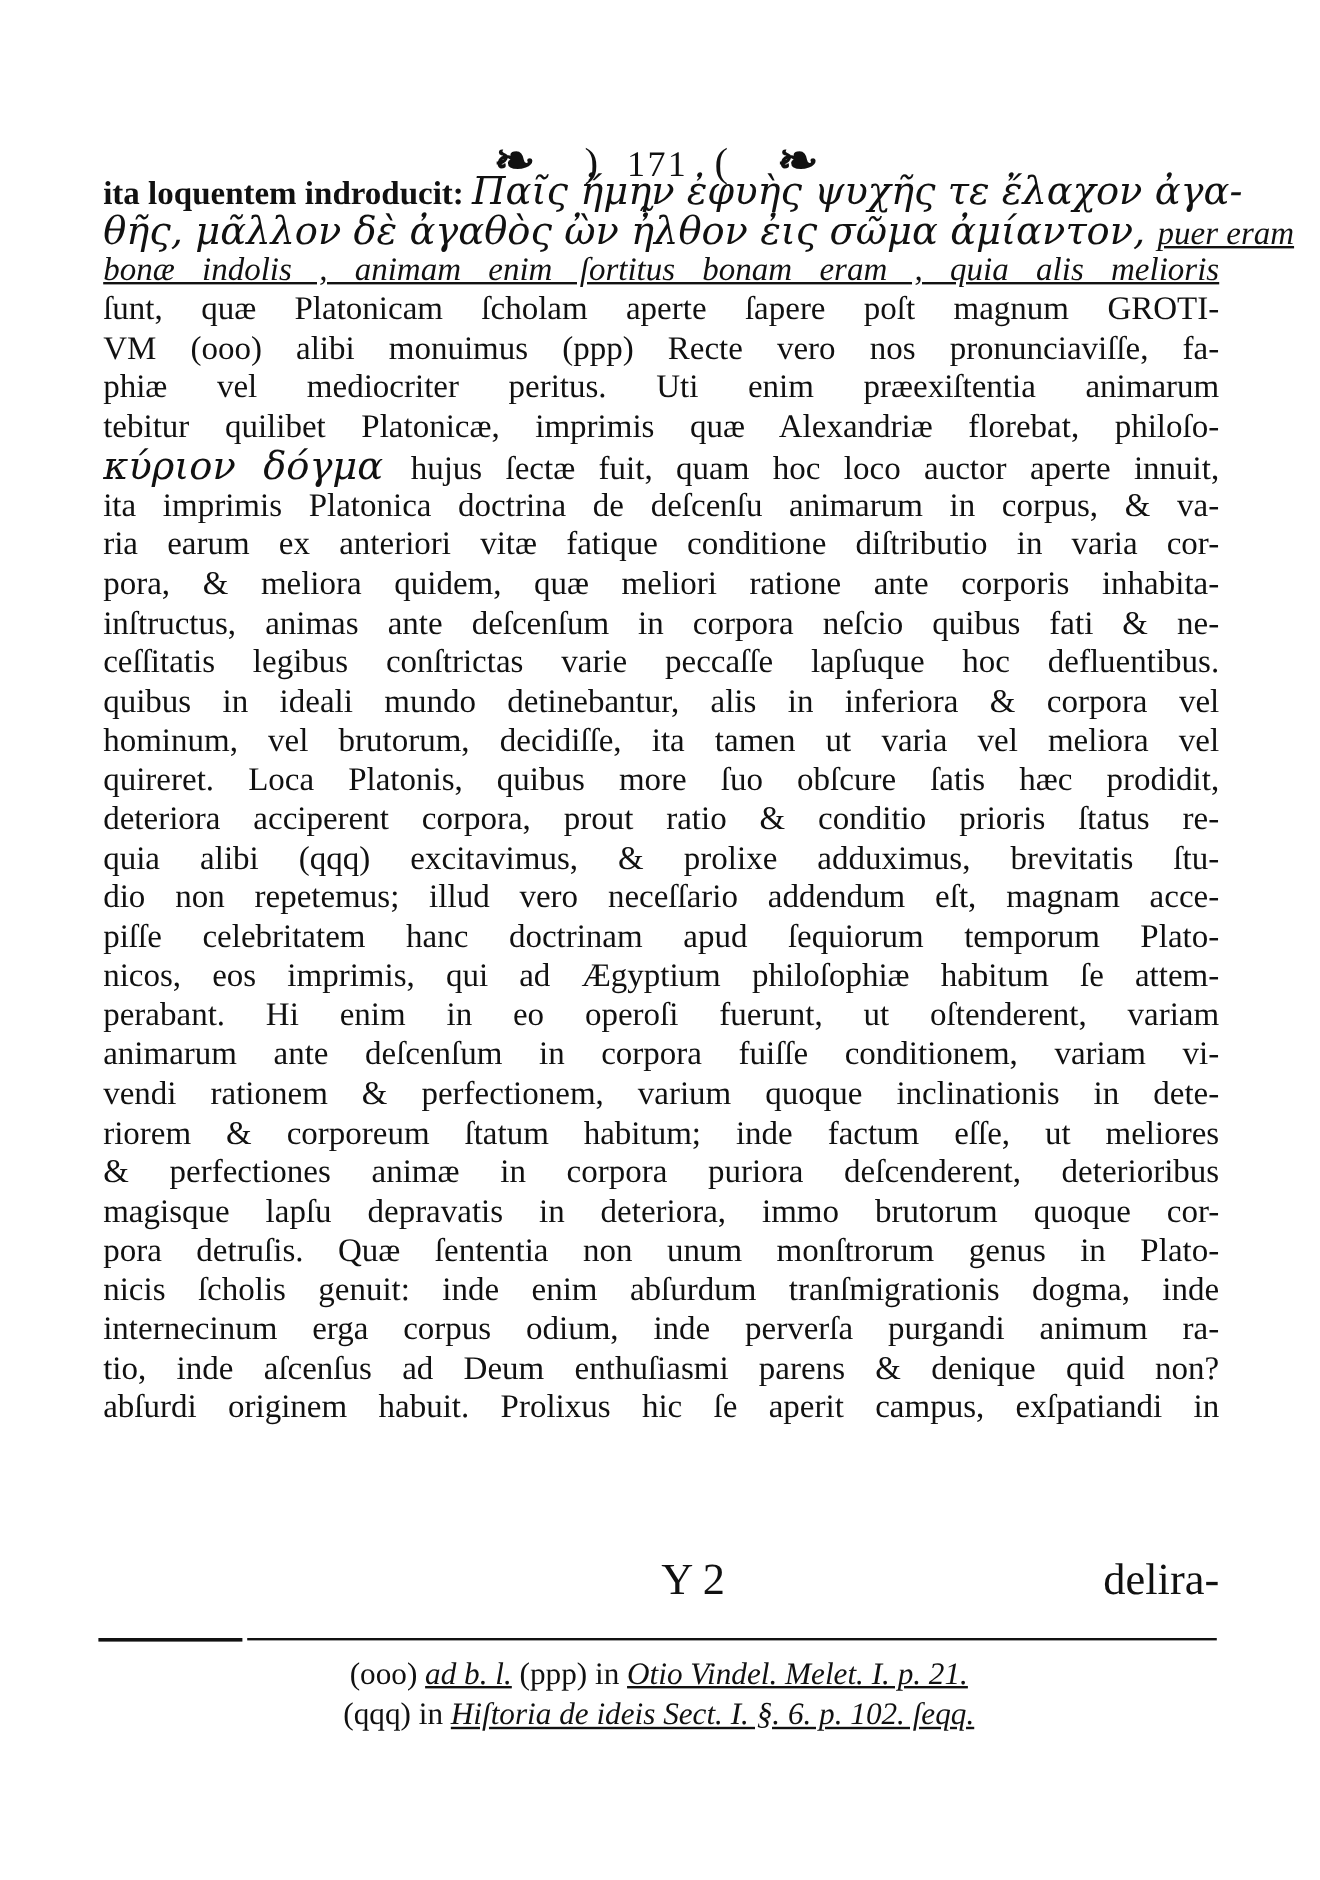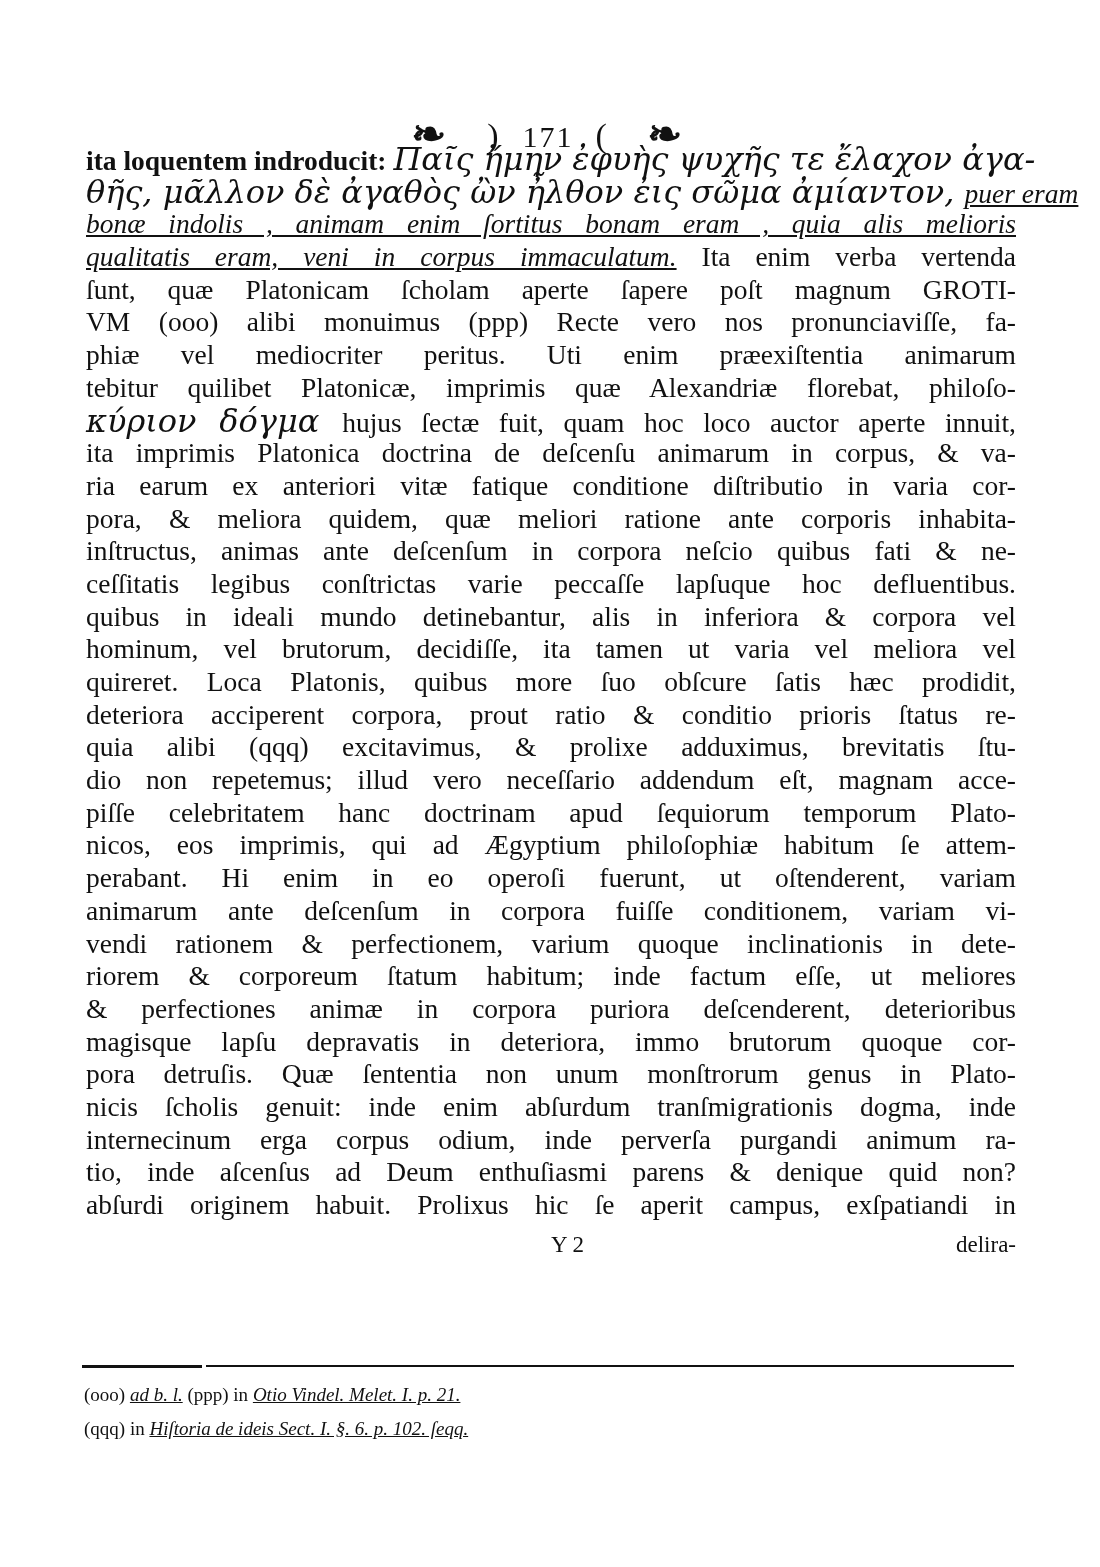--- a/index.html
+++ b/index.html
@@ -6,41 +6,40 @@
     body { width: 1100px; height: 1567px; position: relative; overflow: hidden; color: #111; font-family: "Liberation Serif", "DejaVu Serif", serif; }
     .header { position: absolute; top: 112px; left: 0; width: 1096px; text-align: center; font-size: 34px; letter-spacing: 2px; }
     .header .orn { display: inline-block; font-weight: bold; font-size: 38px; margin: 0 18px; transform: scaleX(1.1); }
     .header .paren { margin: 0 22px; font-size: 34px; }
     .header .num { font-size: 30px; }
     .body { position: absolute; top: 143px; left: 86px; width: 930px; }
     .line { height: 32.7px; line-height: 32.7px; font-size: 27.5px; white-space: nowrap; text-align: justify; text-align-last: justify; }
     .it { font-style: italic; text-decoration: underline; }
     .gk { font-style: italic; font-family: "DejaVu Serif", serif; font-size: 32px; }
     .b { font-weight: bold; }
-    .sig { position: absolute; top: 1228px; left: 86px; width: 930px; height: 34px; font-size: 23px; line-height: 34px; }
+    .sig { position: absolute; top: 1300px; left: 86px; width: 930px; height: 34px; font-size: 37px; line-height: 34px; }
     .sig .signature { position: absolute; left: 465px; }
     .sig .catchword { position: absolute; right: 0; }
     .rule { position: absolute; top: 1365px; height: 3px; background: #111; }
     .rule.a { left: 82px; width: 120px; }
     .rule.b { left: 206px; width: 808px; height: 2px; }
-    .notes { position: absolute; top: 1378px; left: 84px; width: 930px; font-size: 19px; line-height: 34px; }
+    .notes { position: absolute; top: 1378px; left: 84px; width: 930px; font-size: 26px; line-height: 34px; text-align: center; }
     .notes .n { white-space: nowrap; }
   </style>
 </head>
 <body>
 
 <div class="header">
   <span class="orn">❧</span><span class="paren">)</span><span class="num">171</span><span class="paren">(</span><span class="orn">❧</span>
 </div>
 
 <div class="body" id="body-text">
     <div class="line"><span class="b">ita loquentem indroducit: </span><span class="gk">Παῖς ἤμην ἐφυὴς ψυχῆς τε ἔλαχον ἀγα-</span></div>
     <div class="line"><span class="gk">θῆς, μᾶλλον δὲ ἀγαθὸς ὢν ἦλθον ἐις σῶμα ἀμίαντον, </span><span class="it">puer eram</span></div>
     <div class="line"><span class="it">bonæ indolis , animam enim ſortitus bonam eram , quia alis melioris</span></div>
-    <div class="line"><span class="it">qualitatis eram, veni in corpus immaculatum.</span><span>  Ita enim verba vertenda</span></div>
     <div class="line"><span>ſunt, quæ Platonicam ſcholam aperte ſapere poſt magnum GROTI-</span></div>
     <div class="line"><span>VM (ooo) alibi monuimus (ppp) Recte vero nos pronunciaviſſe, fa-</span></div>
     <div class="line"><span>phiæ vel mediocriter peritus.   Uti enim præexiſtentia animarum</span></div>
     <div class="line"><span>tebitur quilibet Platonicæ, imprimis quæ Alexandriæ florebat, philoſo-</span></div>
     <div class="line"><span class="gk">κύριον δόγμα </span><span>hujus ſectæ fuit, quam hoc loco auctor aperte innuit,</span></div>
     <div class="line"><span>ita imprimis Platonica doctrina de deſcenſu animarum in corpus, &amp; va-</span></div>
     <div class="line"><span>ria earum ex anteriori vitæ fatique conditione diſtributio in varia cor-</span></div>
     <div class="line"><span>pora, &amp; meliora quidem, quæ meliori ratione ante corporis inhabita-</span></div>
     <div class="line"><span>inſtructus, animas ante deſcenſum in corpora neſcio quibus fati &amp; ne-</span></div>
     <div class="line"><span>ceſſitatis legibus conſtrictas varie peccaſſe lapſuque hoc defluentibus.</span></div>

